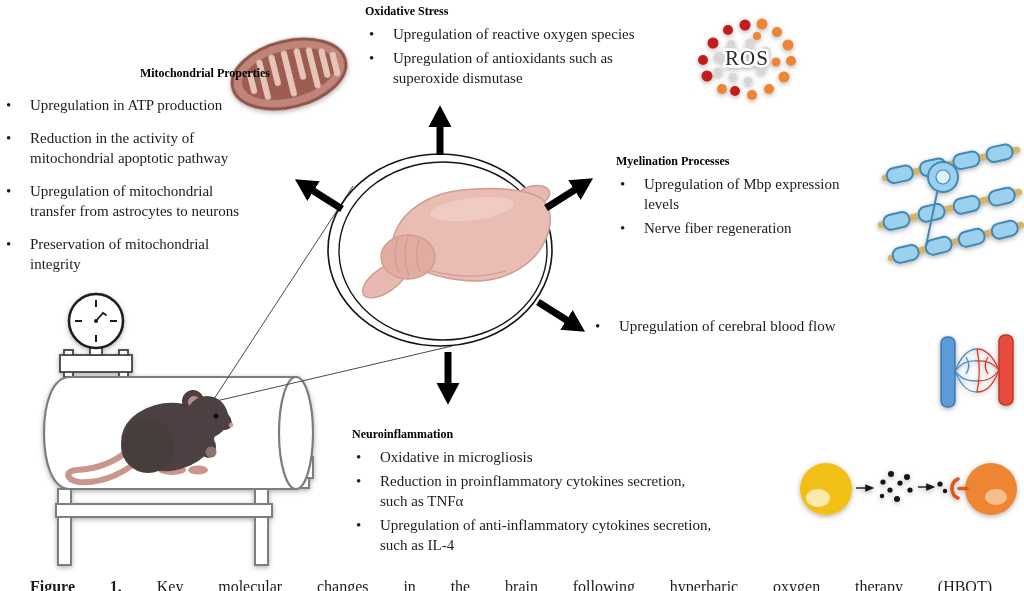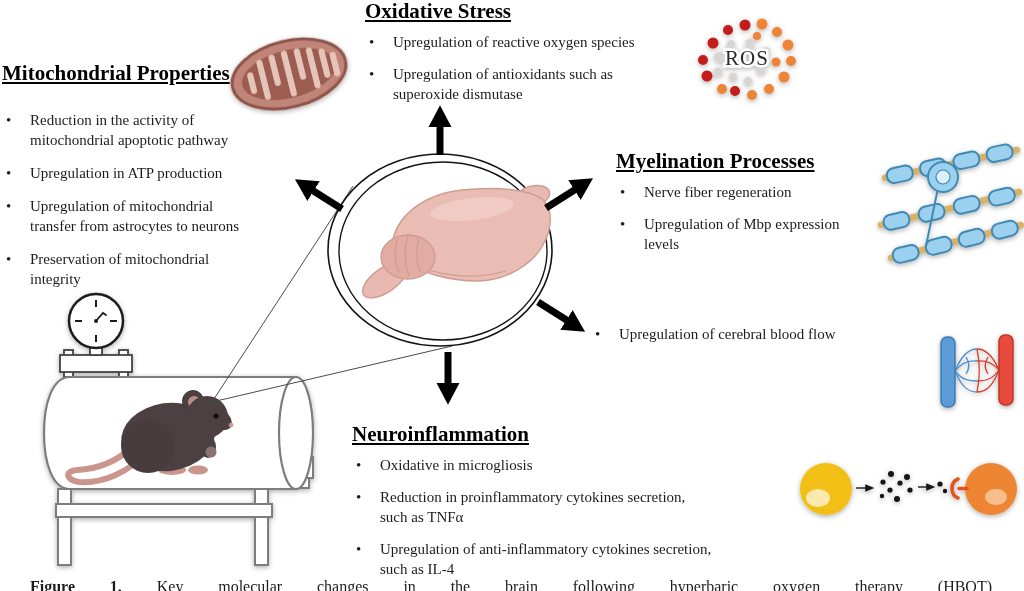--- a/index.html
+++ b/index.html
@@ -3,25 +3,25 @@
 <meta charset="utf-8">
 <style>
   html,body{margin:0;padding:0;}
   body{
     width:1024px;height:591px;position:relative;overflow:hidden;
     background:#ffffff;font-family:"Liberation Serif","DejaVu Serif",serif;color:#1c1c1c;
   }
   #art{position:absolute;left:0;top:0;z-index:0;}
   .tblock{position:absolute;z-index:2;font-size:15px;line-height:20px;}
   .tblock h3{
-    font-size:21px;line-height:18px;font-weight:bold;color:#000;
-    text-decoration:underline;margin:0 0 4px 0;
+    font-size:12px;line-height:18px;font-weight:bold;color:#000;
+    margin:0 0 4px 0;
   }
-  .tblock.spread h3{margin-bottom:28px;}
-  .bullet{display:flex;margin:12px 0 2px 0;}
+  .tblock.spread h3{margin-bottom:13px;text-align:right;}
+  .bullet{display:flex;margin:4px 0 2px 0;}
   .spread .bullet{margin-bottom:13px;}
   .bullet::before{content:"\2022";flex:none;width:24px;padding-left:4px;}
   .btxt{white-space:pre-line;flex:1;}
   .caption{
     position:absolute;left:30px;top:577px;width:962px;z-index:2;
     font-size:16px;line-height:19px;text-align:justify;text-align-last:justify;
     word-spacing:2px;
   }
   .cap-label{font-weight:bold;}
   .rostext{
@@ -228,27 +228,27 @@
     <circle cx="945" cy="491" r="2.2" fill="#161616"></circle>
     <circle cx="991" cy="489" r="26" fill="#ed8532"></circle>
     <ellipse cx="996" cy="497" rx="11" ry="8" fill="#f7bd8d"></ellipse>
     <path d="M958,479 C950,482 950,495 958,498 M959,488.5 L967,488.5" fill="none" stroke="#e0551f" stroke-width="3.6" stroke-linecap="round"></path>
   </g>
 </svg>
 
 <div class="tblock spread" style="left:2px;top:64px;width:268px">
   <h3>Mitochondrial Properties</h3>
   <div class="bullet">
+      <span class="btxt">Upregulation in ATP production</span>
+    </div>
+  <div class="bullet">
       <span class="btxt">Reduction in the activity of
 mitochondrial apoptotic pathway</span>
     </div>
   <div class="bullet">
-      <span class="btxt">Upregulation in ATP production</span>
-    </div>
-  <div class="bullet">
       <span class="btxt">Upregulation of mitochondrial
 transfer from astrocytes to neurons</span>
     </div>
   <div class="bullet">
       <span class="btxt">Preservation of mitochondrial
 integrity</span>
     </div>
 </div>
 
 <div class="tblock" style="left:365px;top:2px;width:322px">
@@ -258,25 +258,25 @@
     </div>
   <div class="bullet">
       <span class="btxt">Upregulation of antioxidants such as
 superoxide dismutase</span>
     </div>
 </div>
 
 <div class="tblock" style="left:616px;top:152px;width:262px">
   <h3>Myelination Processes</h3>
   <div class="bullet">
-      <span class="btxt">Nerve fiber regeneration</span>
-    </div>
-  <div class="bullet">
       <span class="btxt">Upregulation of Mbp expression
 levels</span>
+    </div>
+  <div class="bullet">
+      <span class="btxt">Nerve fiber regeneration</span>
     </div>
 </div>
 
 <div class="tblock" style="left:591px;top:312px;width:300px">
   <div class="bullet">
       <span class="btxt">Upregulation of cerebral blood flow</span>
     </div>
 </div>
 
 <div class="tblock" style="left:352px;top:425px;width:402px">

